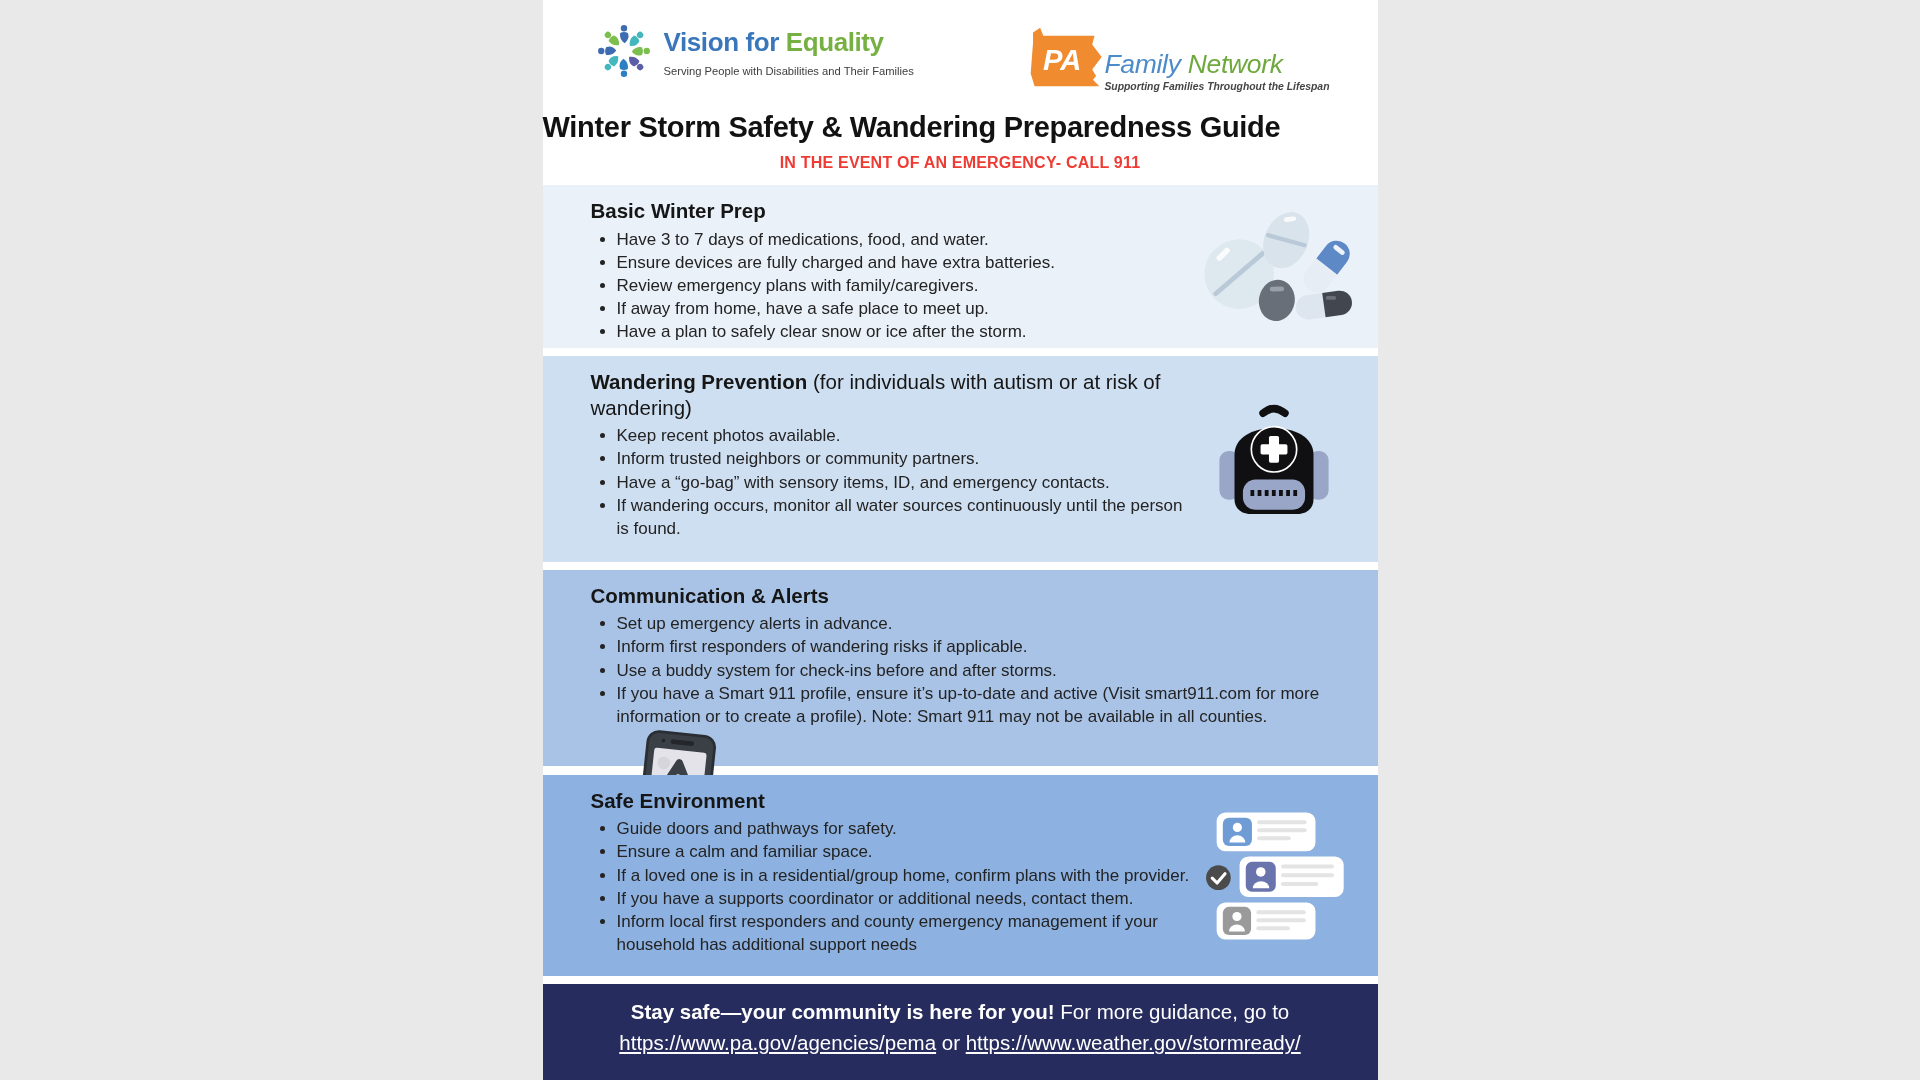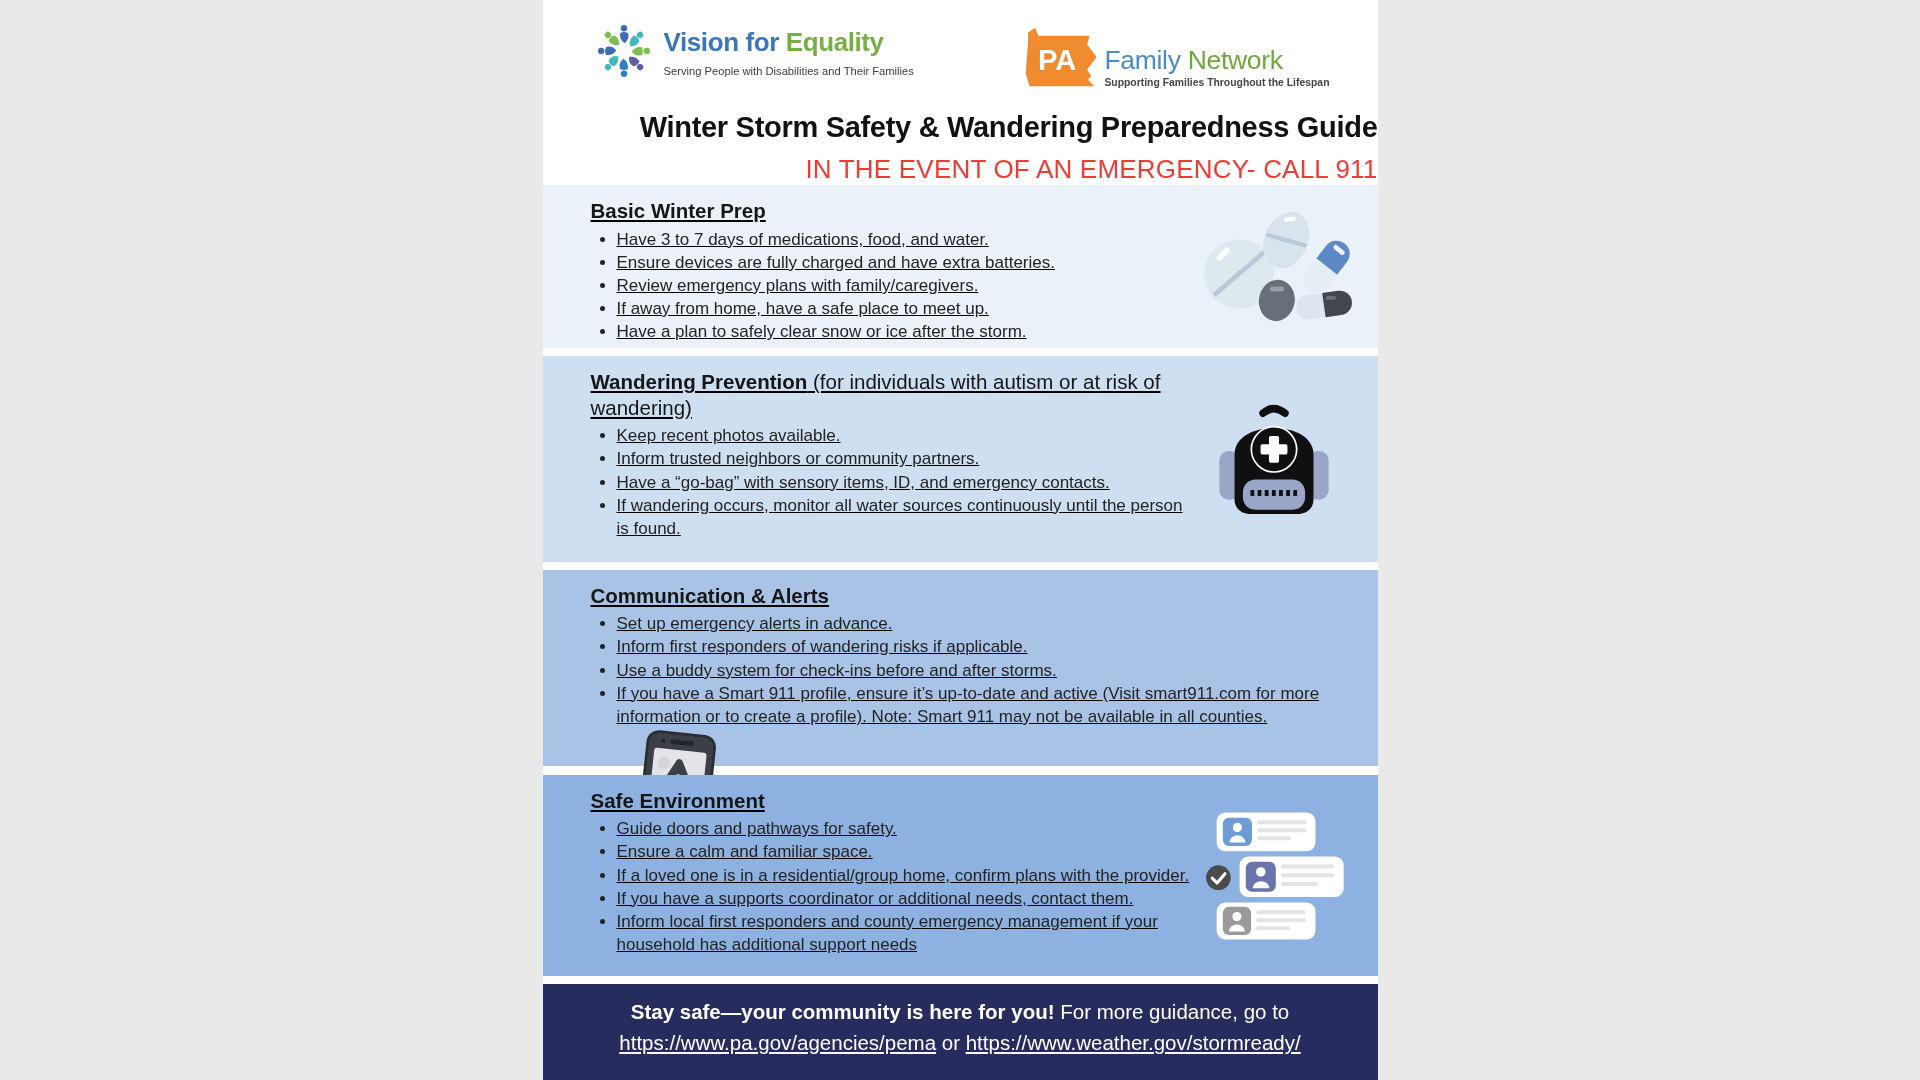--- a/index.html
+++ b/index.html
@@ -14,27 +14,27 @@
     background:#ffffff;
     display:flex; flex-direction:column;
     box-sizing:border-box;
   }
   
   .header { height:198px; box-sizing:border-box; padding-top:20px; }
   .logos-row { display:flex; justify-content:space-between; align-items:flex-start; padding:0 48px 0 50px; }
   .vfe-logo { display:flex; align-items:center; gap:9px; }
   .vfe-name { font-size:26px; font-weight:600; letter-spacing:-0.4px; line-height:1.05; }
   .vfe-tagline { font-size:11.2px; color:#3d3d3d; margin-top:9px; white-space:nowrap; }
-  .pa-logo { display:flex; align-items:flex-start; gap:5px; margin-top:2px; }
+  .pa-logo { display:flex; align-items:center; margin-top:2px;font-style:italic; }
   .pa-name { font-size:26.5px; letter-spacing:-0.3px; line-height:1.05;margin-top:25px; }
   .pa-tagline { font-size:10.4px; font-weight:bold; color:#454545; margin-top:2px; white-space:nowrap; }
-  .doc-title { text-align:right; font-size:29px; font-weight:bold; color:#121212; margin-top:15px; letter-spacing:-0.3px; }
-  .emergency { text-align:right; font-size:26px; font-weight:normal; margin-top:10px; letter-spacing:0.2px; }
+  .doc-title { text-align:left; font-size:29px; font-weight:bold; color:#121212; margin-top:15px; letter-spacing:-0.3px; }
+  .emergency { text-align:center; font-size:16px; font-weight:bold; margin-top:10px; letter-spacing:0.2px; }
   
-  .section { display:flex; box-sizing:border-box; padding:13px 20px 8px 48px;text-decoration:underline; }
+  .section { display:flex; box-sizing:border-box; padding:13px 20px 8px 48px; }
   .sec-1 { height:163px; }
   .sec-2 { height:220px; margin-top:8px; }
   .sec-3 { height:196px; margin-top:8px;flex-direction:column; }
   .sec-4 { height:215px; margin-top:9px; }
   .section-body { flex:1; min-width:0; }
   .section-heading { margin:0; font-size:20.5px; font-weight:bold; color:#161616; line-height:1.25; }
   .section-heading .suffix { font-weight:normal; }
   .section ul { margin:4px 0 0 0; padding-left:26px; }
   .section li { font-size:17px; line-height:1.36; color:#232323; }
   .icon-col { width:167px; display:flex; align-items:center; justify-content:center; flex-shrink:0; }

